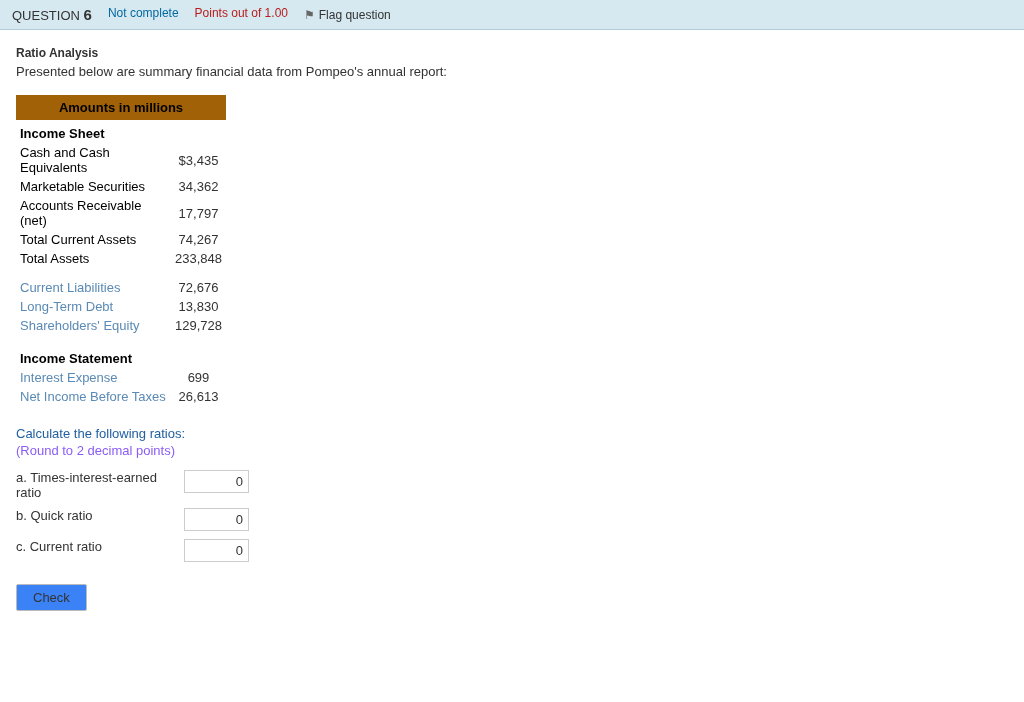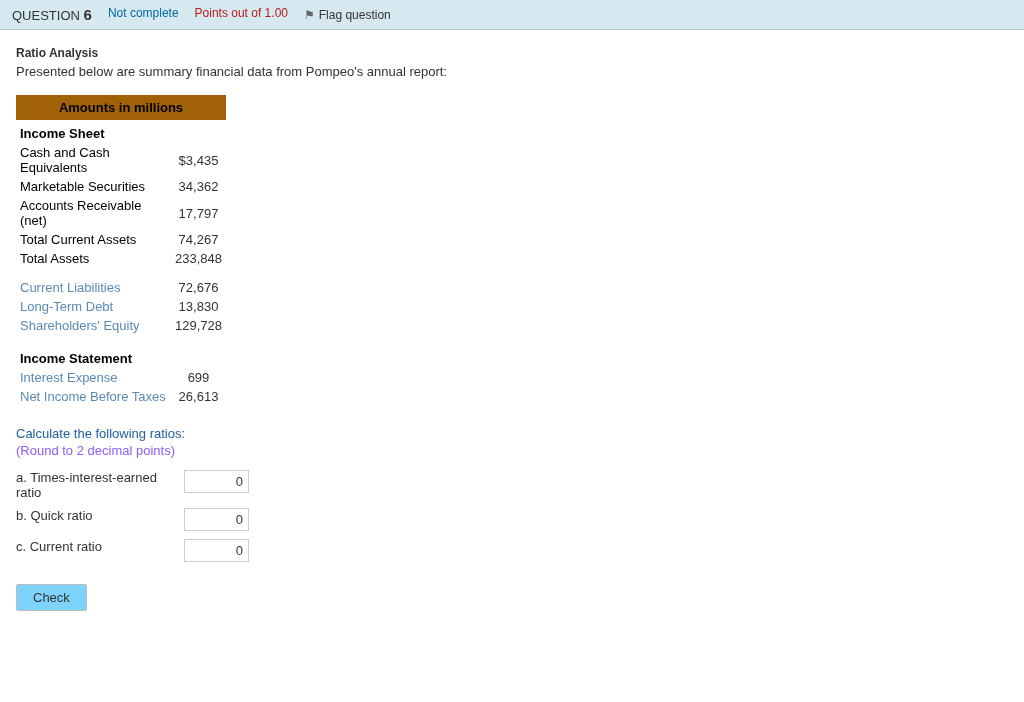--- a/index.html
+++ b/index.html
@@ -85,21 +85,21 @@
       text-align: right;
       border: 1px solid #ccc;
       padding: 3px 5px;
       font-size: 13px;
       color: #333;
     }
 
     .check-button {
       margin-top: 14px;
       padding: 5px 16px;
-      background: #7dd3fc;
+      background: #3b82f6;
       border: 1px solid #bbb;
       font-size: 13px;
       cursor: pointer;
       color: #333;
       border-radius: 2px;
     }
   </style>
 </head>
 <body>
 

